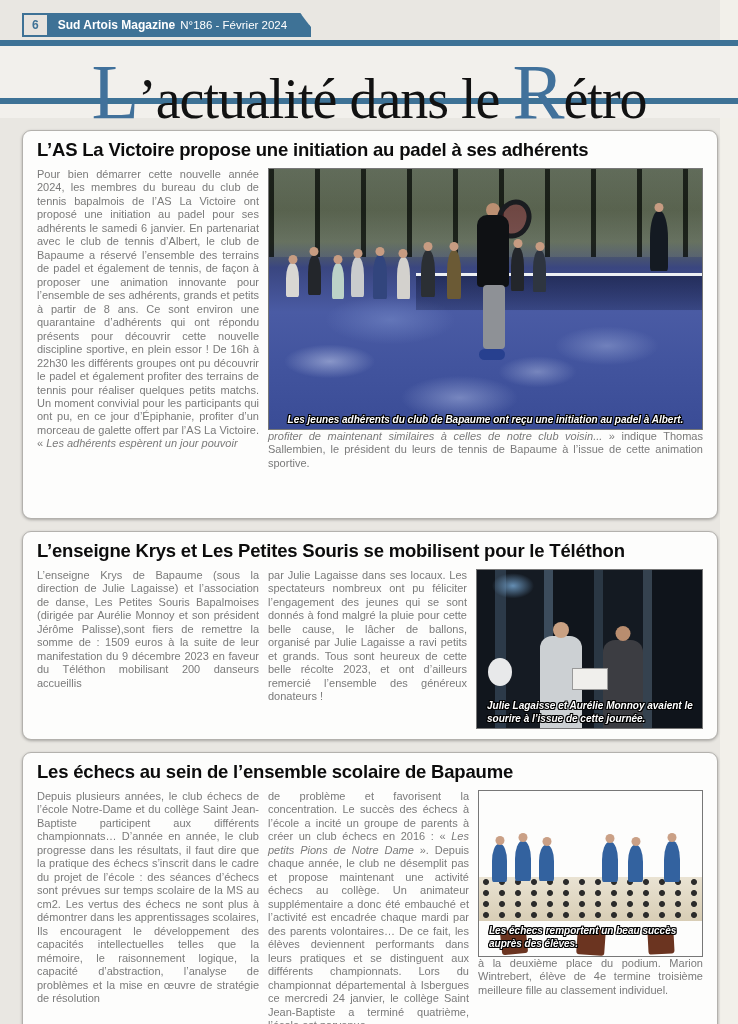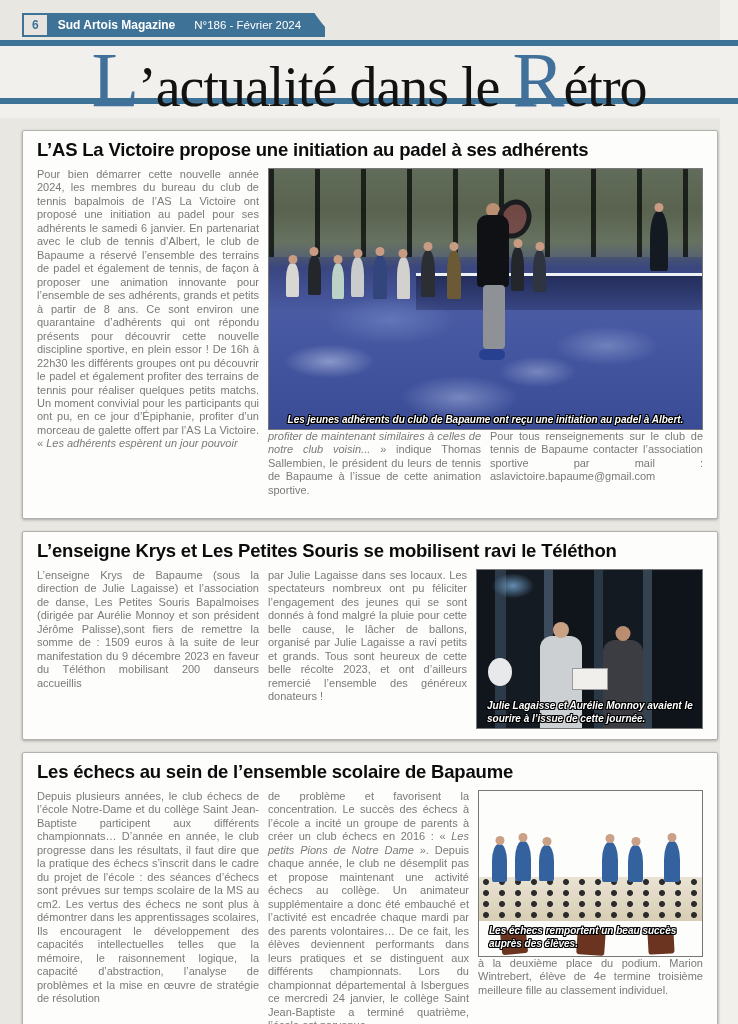--- a/index.html
+++ b/index.html
@@ -8,37 +8,37 @@
     background:linear-gradient(90deg,#e9e7e2 0 720px,#f2f0ea 720px 100%);
     font-family:"Liberation Sans",sans-serif;
     overflow:hidden;position:relative;
   }
   
   .topbar{padding:13px 0 0 22px;height:24px;}
   .pill{display:inline-flex;align-items:stretch;border:2px solid #3e7296;background:#3e7296;
         clip-path:polygon(0 0,calc(100% - 11px) 0,100% 60%,100% 100%,0 100%);}
   .pagenum{background:#e7e4df;color:#3e7296;font-weight:bold;font-size:12px;
            padding:2px 8px;display:flex;align-items:center;}
-  .banner-label{color:#fff;font-size:11.5px;padding:3px 22px 3px 11px;display:flex;align-items:center;gap:19px;white-space:nowrap;}
+  .banner-label{color:#fff;font-size:11.5px;padding:3px 22px 3px 11px;display:flex;align-items:center;gap:5px;white-space:nowrap;}
   .banner-label b{font-size:12px;}
   
   .masthead{position:relative;height:78px;background:#f2f0ec;margin-top:3px;}
   .rule{position:absolute;left:0;right:0;height:6px;background:#3e7296;}
   .rule.top{top:0;}
   .rule.bot{top:58px;}
   .masthead h1{
-    position:absolute;top:0;left:0;right:0;margin:4px;z-index:2;
+    position:absolute;top:0;left:0;right:0;margin:16px;z-index:2;
     text-align:center;font-family:"Liberation Serif",serif;font-weight:normal;
     font-size:56px;line-height:72px;color:#121212;letter-spacing:-1px;
   }
   .masthead .cap{color:#41719b;font-size:78px;}
   
   .card{
     position:relative;margin:12px 20px 0 22px;background:#fdfdfc;
-    border:1px solid #b3b1ad;border-radius:2px;
+    border:1px solid #b3b1ad;border-radius:9px;
     box-shadow:0 1px 3px rgba(0,0,0,.28);
     padding:7px 14px 10px 14px;
   }
   .card h2{margin:1px 0 7px 0;font-size:18.5px;color:#0c0c0c;letter-spacing:-.2px;}
   .cols{display:flex;gap:9px;align-items:flex-start;}
   .col{flex:1;text-align:justify;color:#7a7a7a;font-size:11px;line-height:1.225;margin:0;}
   .col-narrow{flex:0 0 222px;}
   .ital{font-style:italic;}
   .rightwrap{flex:1;display:flex;flex-direction:column;gap:0;}
   .subcols{display:flex;gap:9px;min-height:78px;}
@@ -146,28 +146,27 @@
           <div class="cp-head"></div>
           <div class="cp-racket"></div>
           <div class="cp-jacket"></div>
           <div class="cp-legs"></div>
           <div class="cp-shoe"></div>
         </div>
         <div class="photo-caption">Les jeunes adhérents du club de Bapaume ont reçu une initiation au padel à Albert.</div>
       </div>
       <div class="subcols">
         <p class="col"><span class="ital">profiter de maintenant similaires à celles de notre club voisin...</span><span> » indique Thomas Sallembien, le président du leurs de tennis de Bapaume à l’issue de cette animation sportive.</span></p>
-        <p class="col"><span>Pour tous renseignements sur le club de tennis de Bapaume contacter l’association sportive par mail : aslavictoire.bapaume@gmail.com</span></p>
       </div>
     </div>
   </div>
 </section>
 
 <section class="card">
-  <h2>L’enseigne Krys et Les Petites Souris se mobilisent ravi le Téléthon</h2>
+  <h2>L’enseigne Krys et Les Petites Souris se mobilisent pour le Téléthon</h2>
   <div class="cols">
     <p class="col col-narrow">L’enseigne Krys de Bapaume (sous la direction de Julie Lagaisse) et l’association de danse, Les Petites Souris Bapalmoises (dirigée par Aurélie Monnoy et son président Jérôme Palisse),sont fiers de remettre la somme de : 1509 euros à la suite de leur manifestation du 9 décembre 2023 en faveur du Téléthon mobilisant 200 danseurs accueillis</p>
     <p class="col">par Julie Lagaisse dans ses locaux. Les spectateurs nombreux ont pu féliciter l’engagement des jeunes qui se sont donnés à fond malgré la pluie pour cette belle cause, le lâcher de ballons, organisé par Julie Lagaisse a ravi petits et grands. Tous sont heureux de cette belle récolte 2023, et ont d’ailleurs remercié l’ensemble des généreux donateurs !</p>
     <div class="photo photo2">
       <div class="p2-balloon"></div>
       <div class="p2-w1"></div>
       <div class="p2-w2"></div>
       <div class="p2-paper"></div>
       <div class="photo-caption leftcap">Julie Lagaisse et Aurélie Monnoy avaient le sourire à l’issue de cette journée.</div>
     </div>

